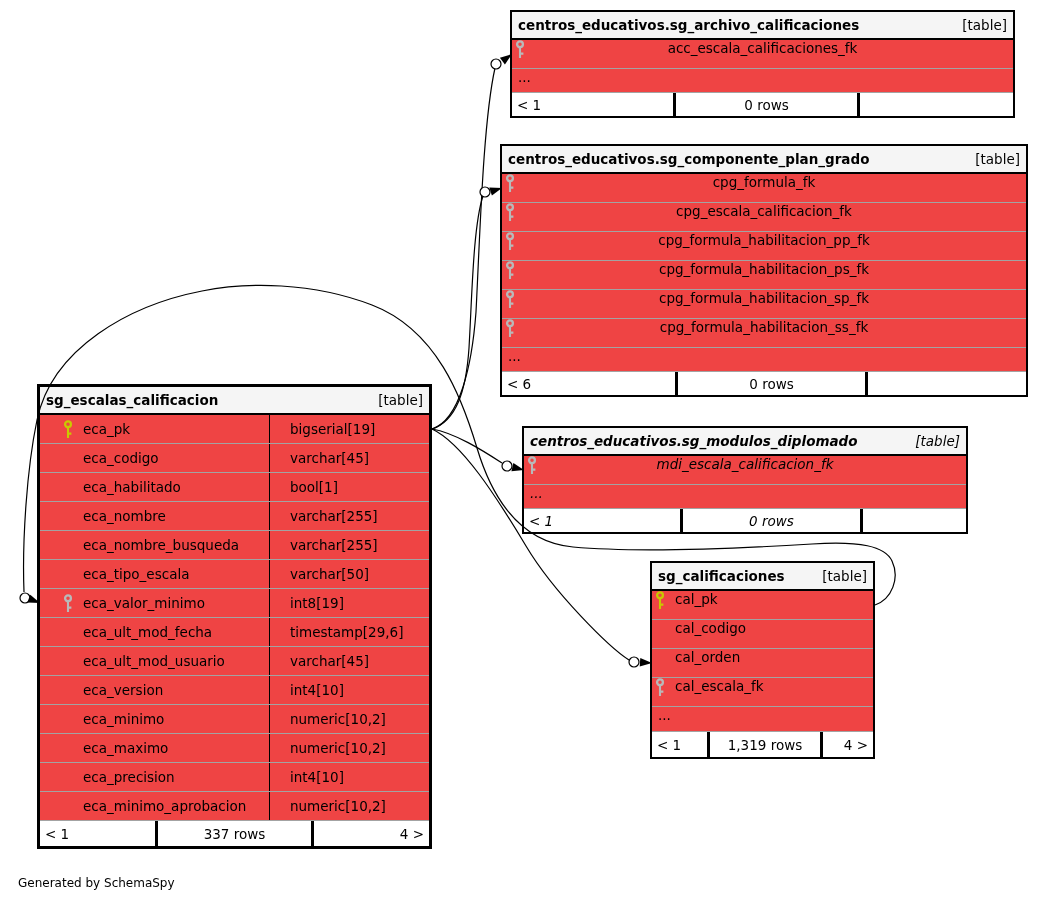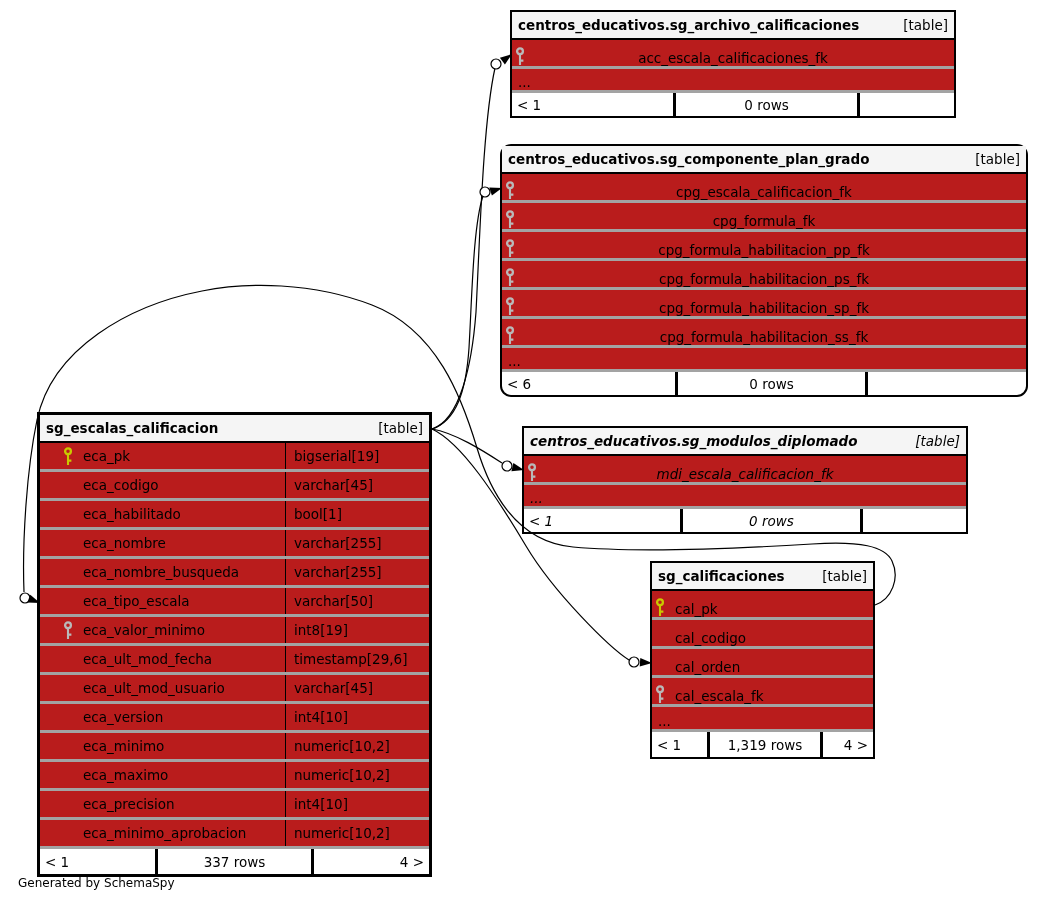--- a/index.html
+++ b/index.html
@@ -3,62 +3,62 @@
 <meta charset="utf-8">
 <style>
   html,body { margin:0; padding:0; background:#ffffff; }
   #canvas {
     position:relative; width:1042px; height:907px;
     background:#ffffff; overflow:hidden;
     font-family:"DejaVu Sans","Liberation Sans",sans-serif;
     font-size:13.5px; color:#000;
   }
   .tnode { position:absolute; background:#fff; border:2px solid #000; box-sizing:border-box; }
-  .tnode.focal { border-width:3px;margin-top:28px; }
+  .tnode.focal { border-width:3px; }
   .thead {
     height:26px; background:#f5f5f5; border-bottom:2px solid #000;
     display:flex; align-items:center; justify-content:space-between;
     padding:0 6px; box-sizing:content-box;
   }
   .ttitle { font-weight:bold; white-space:nowrap; }
   .ttag { font-weight:normal; white-space:nowrap; }
   .row {
-    height:29px; border-bottom:3px solid #a3a3a3; box-sizing:border-box;
-    display:flex; align-items:flex-end; position:relative; background:#b91c1c;
+    height:29px; border-bottom:1px solid #a3a3a3; box-sizing:border-box;
+    display:flex; align-items:flex-start; position:relative; background:#ef4444;
   }
   .row.ellipsis { height:24px; padding-left:6px; }
   .keyicon { width:20px; padding-left:3px; display:inline-flex; align-items:center; flex:0 0 auto; }
   .keyicon svg { display:block; }
   .pk { color:#c9c900; }
   .fk { color:#b9b9b9; }
   .row.centered .cname { position:absolute; left:0; right:0; text-align:center; }
   .namecell { flex:1; display:flex; align-items:center; height:100%; padding-left:20px; }
   .typecell {
-    width:144px; flex:0 0 auto; border-left:1px solid #000; height:100%;
-    display:flex; align-items:center; padding-left:8px; box-sizing:border-box;
+    width:160px; flex:0 0 auto; border-left:1px solid #000; height:100%;
+    display:flex; align-items:center; padding-left:20px; box-sizing:border-box;
   }
   .tfoot { height:23px; display:flex; align-items:stretch; }
   .tfoot.tall { height:25px; }
   .fc { display:flex; align-items:center; padding:0 5px; box-sizing:border-box; white-space:nowrap; }
   .fc + .fc { border-left:3px solid #000000; }
   .fc.center { justify-content:center; }
   .fc.right { justify-content:flex-end; }
   .fc.grow { flex:1; }
   #edges { position:absolute; left:0; top:0; width:1042px; height:907px; pointer-events:none; }
   #edges path { fill:none; stroke:#000; stroke-width:1.2; }
   #edges circle { fill:#fff; stroke:#000; stroke-width:1.2; }
   #edges polygon { fill:#000; stroke:none; }
   .credit { position:absolute; left:18px; top:876px; font-size:12px; }
 </style>
 </head>
 <body>
 
 <div id="canvas">
 
-  <div class="tnode" style="left:510px;top:10px;width:446px;">
+  <div class="tnode" style="left:510px;top:10px;width:505px;">
     <div class="thead">
       <span class="ttitle">centros_educativos.sg_archivo_calificaciones</span>
       <span class="ttag">[table]</span>
     </div>
     <div class="row centered">
       <span class="keyicon fk">
         <svg width="10" height="19" viewBox="0 0 10 19">
             <circle cx="5" cy="4.3" r="2.9" fill="none" stroke="currentColor" stroke-width="2.3"></circle>
             <path d="M5 7.2 V18 M5 13.6 H8.4" stroke="currentColor" stroke-width="2.1"></path>
           </svg>
@@ -68,42 +68,42 @@
     <div class="row ellipsis">
         <span>...</span>
       </div>
     <div class="tfoot">
       <span class="fc" style="width:161px">&lt; 1</span>
       <span class="fc center" style="width:184px">0 rows</span>
       <span class="fc right grow"></span>
     </div>
   </div>
 
-  <div class="tnode" style="left:500px;top:144px;width:528px;border-radius:11px;">
+  <div class="tnode" style="left:500px;top:144px;width:528px;">
     <div class="thead">
       <span class="ttitle">centros_educativos.sg_componente_plan_grado</span>
       <span class="ttag">[table]</span>
     </div>
     <div class="row centered">
       <span class="keyicon fk">
           <svg width="10" height="19" viewBox="0 0 10 19">
             <circle cx="5" cy="4.3" r="2.9" fill="none" stroke="currentColor" stroke-width="2.3"></circle>
             <path d="M5 7.2 V18 M5 13.6 H8.4" stroke="currentColor" stroke-width="2.1"></path>
           </svg>
         </span>
+      <span class="cname">cpg_formula_fk</span>
+    </div>
+    <div class="row centered">
+      <span class="keyicon fk">
+          <svg width="10" height="19" viewBox="0 0 10 19">
+            <circle cx="5" cy="4.3" r="2.9" fill="none" stroke="currentColor" stroke-width="2.3"></circle>
+            <path d="M5 7.2 V18 M5 13.6 H8.4" stroke="currentColor" stroke-width="2.1"></path>
+          </svg>
+        </span>
       <span class="cname">cpg_escala_calificacion_fk</span>
-    </div>
-    <div class="row centered">
-      <span class="keyicon fk">
-          <svg width="10" height="19" viewBox="0 0 10 19">
-            <circle cx="5" cy="4.3" r="2.9" fill="none" stroke="currentColor" stroke-width="2.3"></circle>
-            <path d="M5 7.2 V18 M5 13.6 H8.4" stroke="currentColor" stroke-width="2.1"></path>
-          </svg>
-        </span>
-      <span class="cname">cpg_formula_fk</span>
     </div>
     <div class="row centered">
       <span class="keyicon fk">
           <svg width="10" height="19" viewBox="0 0 10 19">
             <circle cx="5" cy="4.3" r="2.9" fill="none" stroke="currentColor" stroke-width="2.3"></circle>
             <path d="M5 7.2 V18 M5 13.6 H8.4" stroke="currentColor" stroke-width="2.1"></path>
           </svg>
         </span>
       <span class="cname">cpg_formula_habilitacion_pp_fk</span>
     </div>

